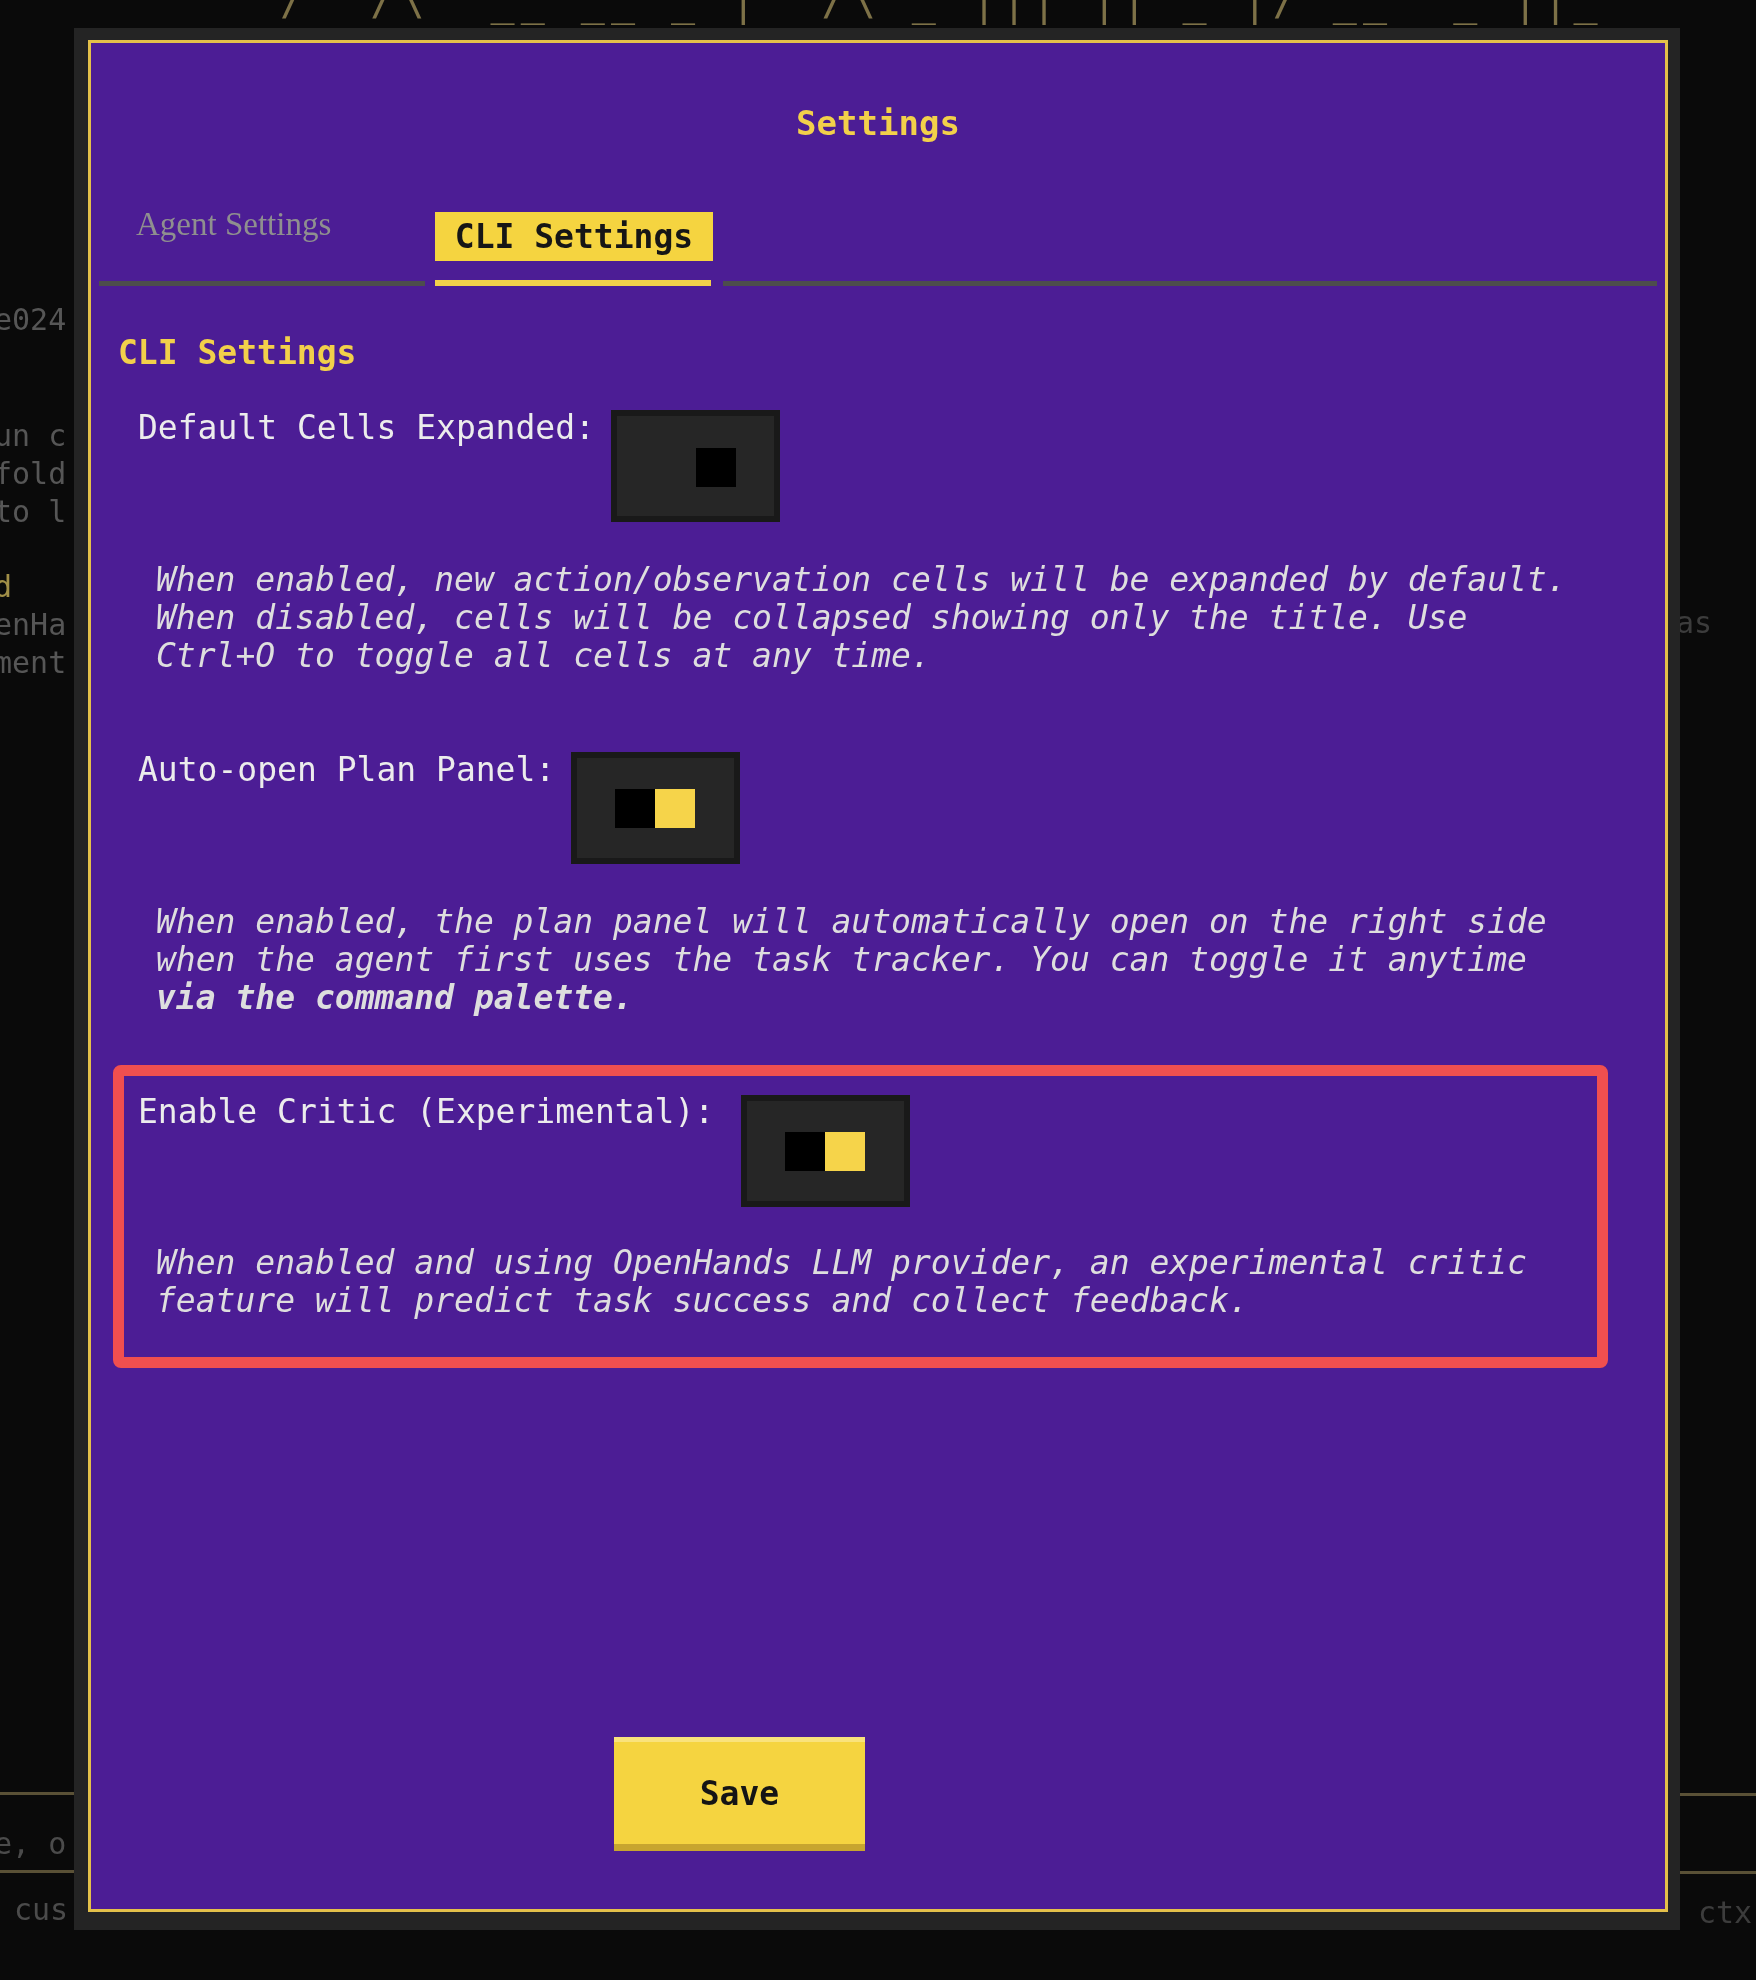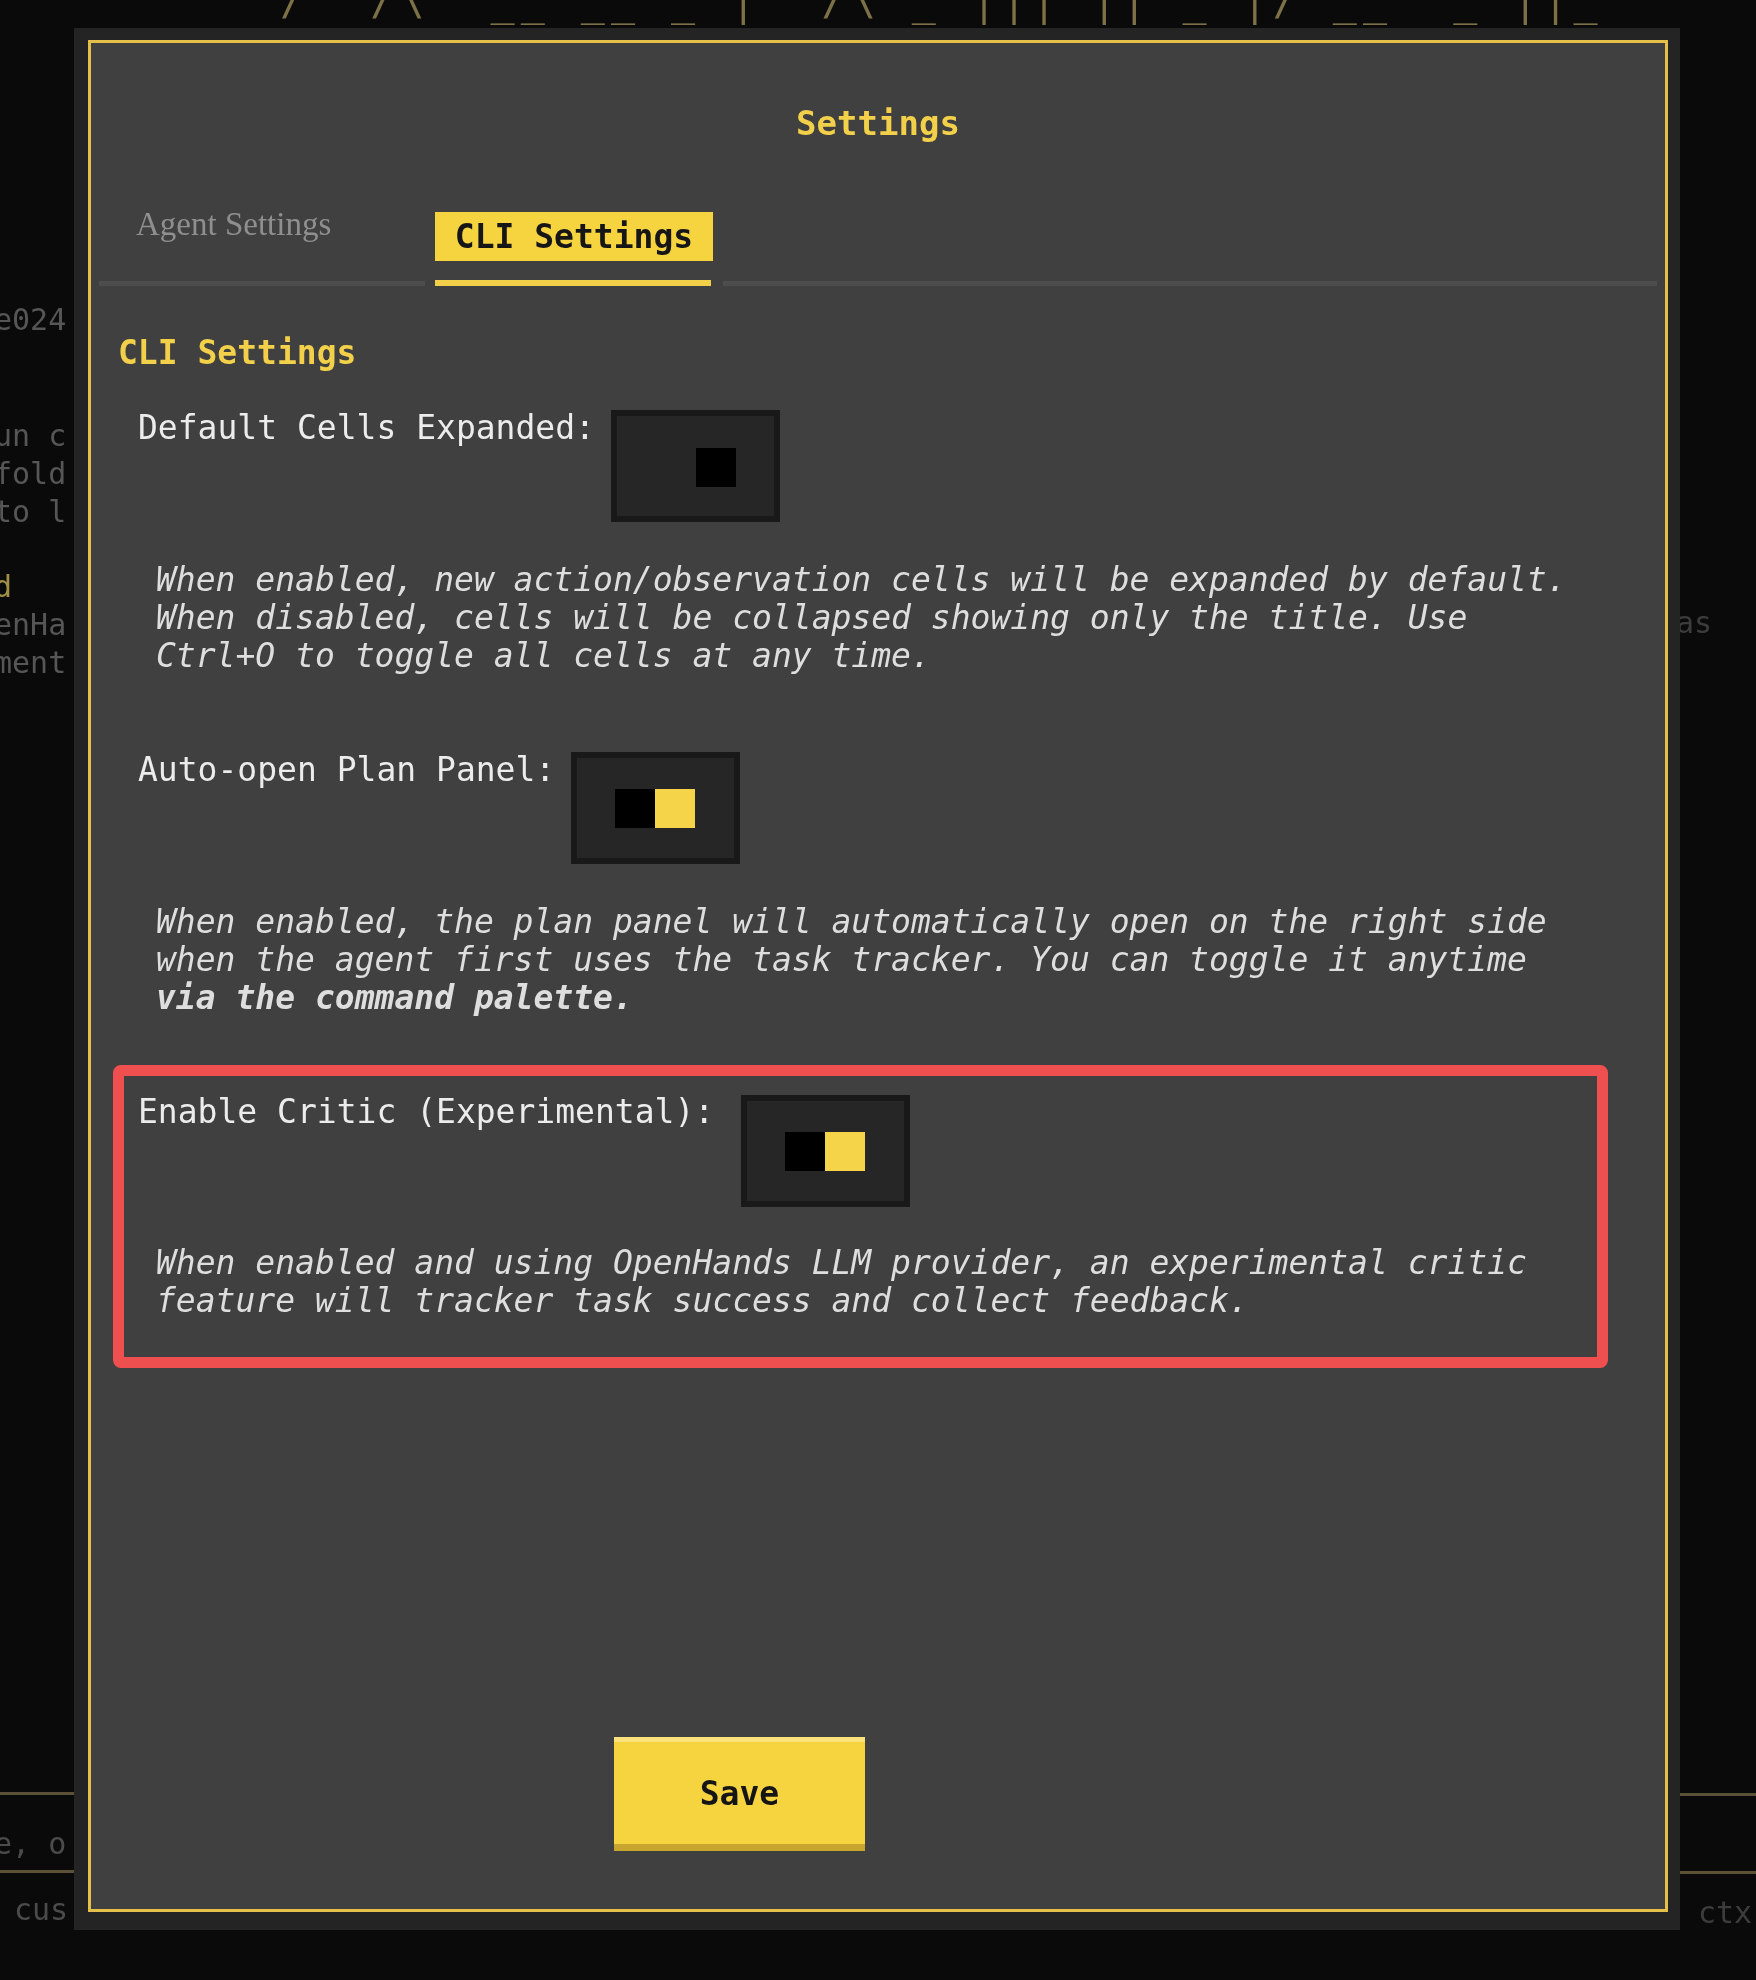--- a/index.html
+++ b/index.html
@@ -9,21 +9,21 @@
     font-family:"DejaVu Sans Mono","Liberation Mono",monospace;
   }
   
   .bg-frag { position:absolute; font-size:30px; line-height:34px; color:#565656; white-space:pre; }
   .bg-frag.olive { color:#a18f47; }
   .bg-frag.dim { color:#3c3c3c; }
   .bg-line { position:absolute; height:3px; background:#5a5136; }
   .bg-art { position:absolute; font-size:40px; color:#7d7147; white-space:pre; letter-spacing:6px; }
   
   .panel { position:absolute; background:#242424; }
-  .dialog { position:absolute; background:#404040; border:3px solid #e4c04a; }
+  .dialog { position:absolute; background:#4c1d95; border:3px solid #e4c04a; }
   .dialog-title { position:absolute; left:0; width:100%; text-align:center;
     font-size:34px; font-weight:bold; color:#f2d04a; }
   .tab-inactive { position:absolute; font-size:33px; color:#8f8f8f; line-height:47px; }
   .tab-active { position:absolute; background:#f5d440; color:#161616; font-weight:bold;
     font-size:33px; line-height:49px; text-align:center; }
   .tab-underline { position:absolute; height:5px; background:#4d4d4d; }
   .tab-underline.gold { background:#f2d04a; height:6px; }
   .section-heading { position:absolute; font-size:33px; font-weight:bold; color:#f2d04a; }
   .field-label { position:absolute; font-size:33px; color:#ececec; line-height:38px; white-space:pre; }
   .desc-line { position:absolute; font-size:33px; font-style:italic; color:#dedede; line-height:38px; white-space:pre; }
@@ -99,19 +99,19 @@
       <div class="desc-line" style="left:65px; top:936px;font-weight:bold;">via the command palette.</div>
 
       <div class="highlight-rect" style="left:22px; top:1022px; width:1473px; height:281px;"></div>
 
       <div class="field-label" style="left:47px; top:1050px;">Enable Critic (Experimental):</div>
       <div class="control" style="left:650px; top:1052px;">
         <div class="sq off" style="left:38px; top:31px;"></div>
         <div class="sq on" style="left:78px; top:31px;"></div>
       </div>
       <div class="desc-line" style="left:65px; top:1201px;">When enabled and using OpenHands LLM provider, an experimental critic</div>
-      <div class="desc-line" style="left:65px; top:1239px;">feature will tracker task success and collect feedback.</div>
+      <div class="desc-line" style="left:65px; top:1239px;">feature will predict task success and collect feedback.</div>
 
       <div class="btn btn-save" style="left:523px; top:1694px; width:251px; height:114px;">Save</div>
 
     </div>
   </div>
 </div>
 
 </body></html>

